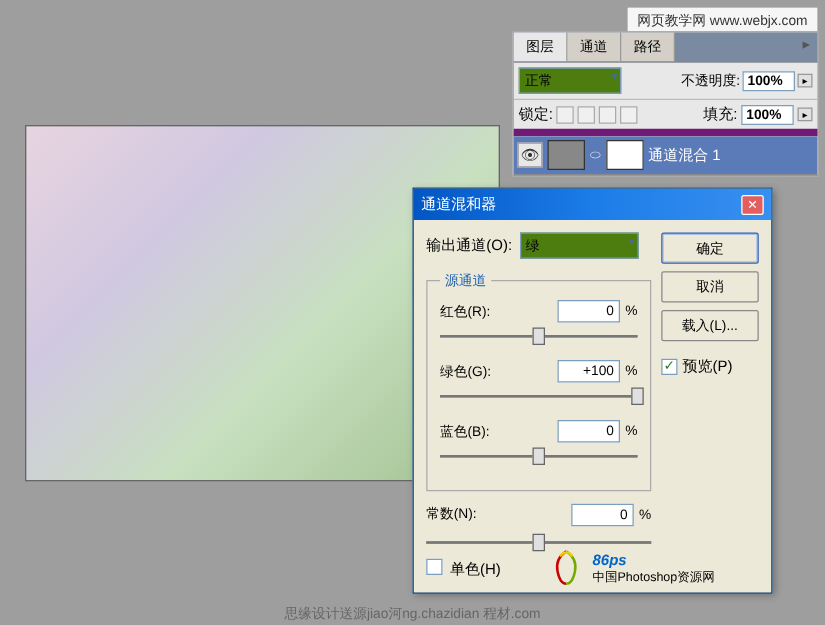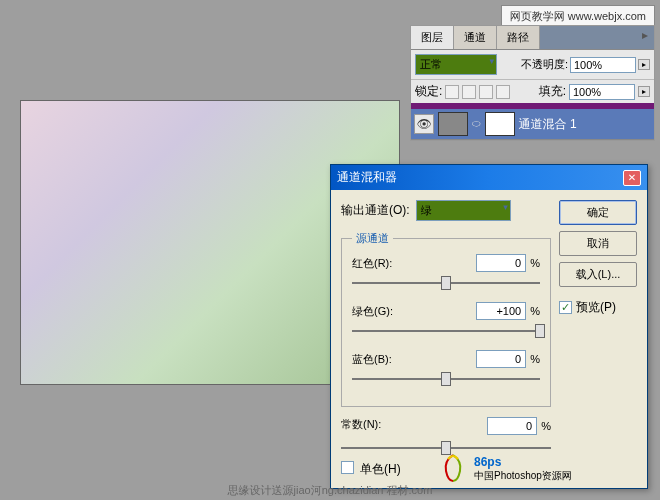--- a/index.html
+++ b/index.html
@@ -13,35 +13,35 @@
     .layers-tabs { display: flex; background: #7a8aa0; border-bottom: 1px solid #888; }
     .layers-tab { padding: 4px 10px; background: #d4d0c8; border-right: 1px solid #999; font-size: 11px; }
     .layers-tab.active { background: #e8e8e8; }
     .layers-tab-spacer { flex: 1; }
     .layers-arrow { padding: 2px 6px; cursor: pointer; color: #555; }
     
     .layers-controls { display: flex; align-items: center; padding: 4px; gap: 2px; border-bottom: 1px solid #bbb; }
     .select-dd { background: #4d7c0f; border: 1px solid #7b9ebd; padding: 2px 14px 2px 4px; font-size: 11px; position: relative; }
     .select-dd::after { content: "▾"; position: absolute; right: 2px; top: 1px; font-size: 9px; color: #4a6a9b; }
     .opacity-label { font-size: 11px; margin-left: auto; }
-    .opacity-val { background: white; border: 1px solid #7b9ebd; padding: 1px 3px; width: 66px; font-size: 11px; }
+    .opacity-val { background: white; border: 1px solid #7b9ebd; padding: 1px 3px; width: 42px; font-size: 11px; font-weight: bold; }
     .mini-arrow { border: 1px solid #999; background: #e0e0e0; padding: 0 3px; font-size: 8px; }
     
     .lock-row { display: flex; align-items: center; padding: 3px 4px; gap: 3px; border-bottom: 6px solid #701a75; font-size: 11px; }
     .lock-icon { width: 14px; height: 14px; border: 1px solid #aaa; background: #f0f0f0; display: inline-block; }
     
     .layer-list { background: #d8d8d8; max-height: 60px; overflow: hidden; }
     .layer-item { display: flex; align-items: center; background: #5a7ab8; color: white; padding: 3px; gap: 4px; border-bottom: 1px solid #888; }
     .eye-icon { width: 20px; height: 20px; background: #e8e8e8; border: 1px solid #999; display: flex; align-items: center; justify-content: center; color: #333; }
     .thumb { width: 30px; height: 24px; background: #888; border: 1px solid #333; }
     .thumb.white { background: white; }
     .chain { color: #ddd; font-size: 10px; }
     
     
-    .dialog { position: absolute; left: 330px; top: 164px; width: 318px; background: #ece9d8; border: 1px solid #003c77; box-shadow: 2px 2px 6px rgba(0,0,0,0.3); }
+    .dialog { position: absolute; left: 330px; top: 150px; width: 288px; background: #ece9d8; border: 1px solid #003c77; box-shadow: 2px 2px 6px rgba(0,0,0,0.3); }
     .dialog-title { background: linear-gradient(to right, #0156c4, #1c7ce8, #3890ef); color: white; padding: 4px 6px; display: flex; align-items: center; justify-content: space-between; font-size: 12px; }
     .close-btn { background: #e35f5f; border: 1px solid #fff; width: 18px; height: 16px; color: white; display: flex; align-items: center; justify-content: center; font-size: 10px; border-radius: 2px; }
     .dialog-body { padding: 10px; display: flex; gap: 8px; }
     .dialog-left { flex: 1; }
     .dialog-right { width: 78px; display: flex; flex-direction: column; gap: 6px; }
     
     .output-row { display: flex; align-items: center; gap: 6px; margin-bottom: 10px; }
     .wide-select { flex: 1; max-width: 95px; }
     
     .fieldset { border: 1px solid #aaa; padding: 8px 10px; margin-bottom: 8px; }
@@ -61,21 +61,21 @@
     .mono-row { display: flex; align-items: flex-start; gap: 6px; margin-top: 6px; }
     .checkbox { width: 13px; height: 13px; background: white; border: 1px solid #7b9ebd; }
     
     .btn { background: #ece9d8; border: 1px solid #888; padding: 4px 6px; text-align: center; font-size: 11px; border-radius: 2px; }
     .btn.primary { border: 1px solid #2e5eb0; box-shadow: inset 0 0 0 1px #a8c0e8; }
     .preview-row { display: flex; align-items: center; gap: 4px; margin-top: 6px; }
     .checkbox.checked::after { content: "✓"; color: #2a7a2a; font-size: 11px; display: block; text-align: center; line-height: 11px; }
     
     .logo-area { position: absolute; bottom: 3px; left: 105px; display: flex; align-items: center; gap: 4px; }
     .logo-swirl { width: 34px; height: 34px; position: relative; }
-    .logo-text { font-size: 13px; color: #333; }
+    .logo-text { font-size: 13px; color: #333; font-style: italic; }
     .logo-blue { color: #0066cc; font-weight: bold; }
     
     .footer-text { position: absolute; bottom: 2px; left: 50%; transform: translateX(-50%); color: #666; font-size: 11px; }
   </style>
 </head>
 <body>
 
 <div class="watermark-top">网页教学网
 www.webjx.com</div>
 

